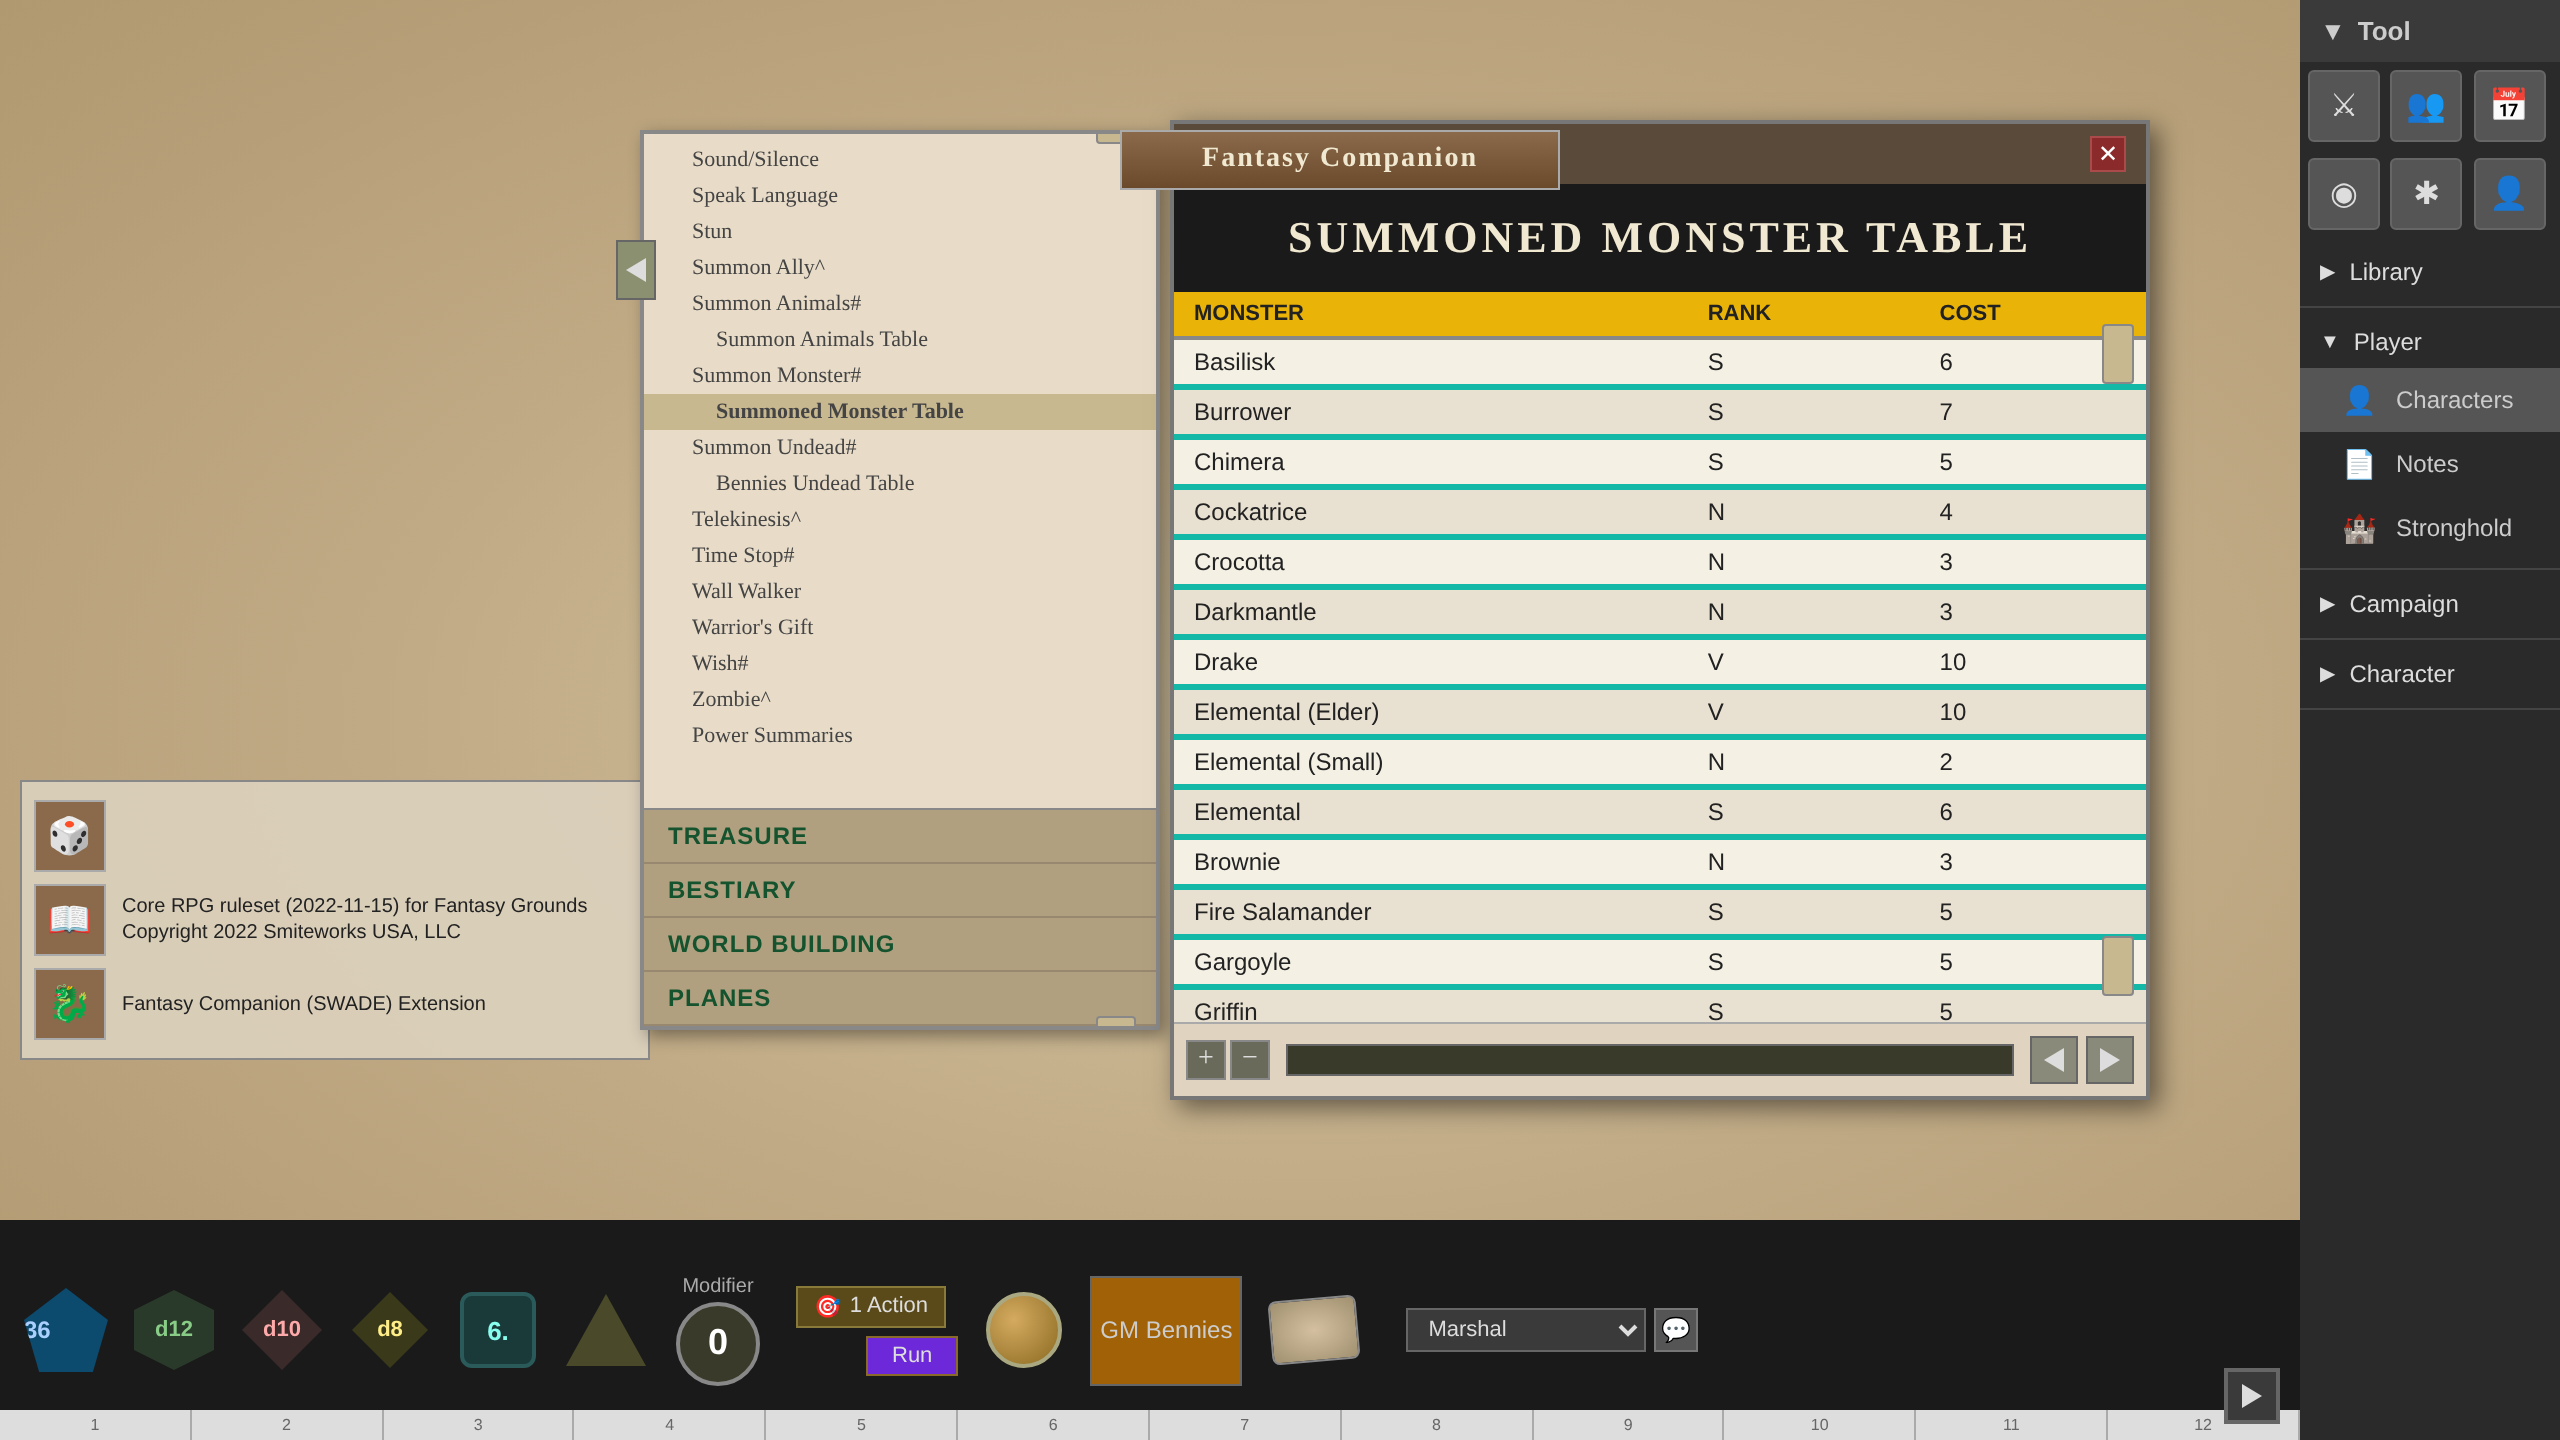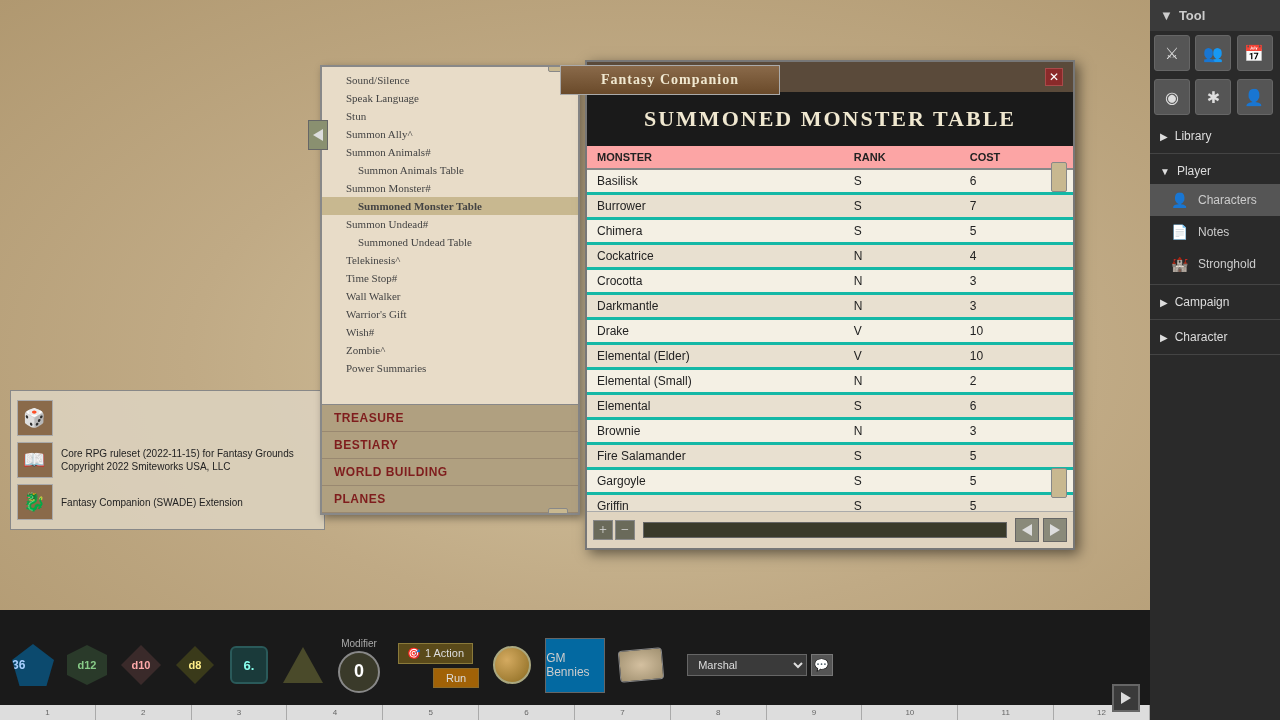--- a/index.html
+++ b/index.html
@@ -143,21 +143,21 @@
     }
 
     .category-bar {
       background: #b0a080;
       border-top: 1px solid #888;
     }
 
     .category-item {
       padding: 6px 12px;
       font-size: 12px;
-      color: #7f1d1d;
+      color: #14532d;
       font-weight: bold;
       cursor: pointer;
       font-family: Arial, sans-serif;
       letter-spacing: 0.5px;
       text-transform: uppercase;
       border-bottom: 1px solid #998870;
     }
 
     
     .panel-arrow {
@@ -245,21 +245,21 @@
     }
 
     .data-table {
       width: 100%;
       border-collapse: collapse;
       font-size: 12px;
       font-family: Arial, sans-serif;
     }
 
     .data-table th {
-      background: #fca5a5;
+      background: #eab308;
       padding: 5px 10px;
       text-align: left;
       font-weight: bold;
       border-bottom: 2px solid #888;
       font-size: 11px;
       color: #222;
     }
 
     .data-table td {
       padding: 4px 10px;
@@ -426,41 +426,41 @@
       color: #ddd;
       padding: 3px 8px;
       font-size: 11px;
       font-family: Arial, sans-serif;
       display: flex;
       align-items: center;
       gap: 4px;
     }
 
     .run-btn {
-      background: #a16207;
+      background: #6d28d9;
       border: 1px solid #8a6a2a;
       color: #ddd;
       padding: 3px 12px;
       font-size: 11px;
       font-family: Arial, sans-serif;
       cursor: pointer;
       margin-left: 41px;
     }
 
     .bennies-section {
       display: flex;
       flex-direction: column;
       align-items: center;
       margin-left: 6px;
     }
 
     .bennies-box {
-      width: 60px;
+      width: 76px;
       height: 55px;
-      background: #0369a1;
+      background: #a16207;
       border: 1px solid #666;
       display: flex;
       flex-direction: column;
       align-items: center;
       justify-content: center;
       color: #ccc;
       font-size: 12px;
       font-family: Arial, sans-serif;
     }
 
@@ -697,21 +697,21 @@
   <div class="spell-list">
     <div class="spell-item indented">Sound/Silence</div>
     <div class="spell-item indented">Speak Language</div>
     <div class="spell-item indented">Stun</div>
     <div class="spell-item indented">Summon Ally^</div>
     <div class="spell-item indented">Summon Animals#</div>
     <div class="spell-item sub-indented">Summon Animals Table</div>
     <div class="spell-item indented">Summon Monster#</div>
     <div class="spell-item sub-indented" style="background:#c8b890; font-weight:bold;">Summoned Monster Table</div>
     <div class="spell-item indented">Summon Undead#</div>
-    <div class="spell-item sub-indented">Summoned Undead Table</div>
+    <div class="spell-item sub-indented">Bennies Undead Table</div>
     <div class="spell-item indented">Telekinesis^</div>
     <div class="spell-item indented">Time Stop#</div>
     <div class="spell-item indented">Wall Walker</div>
     <div class="spell-item indented">Warrior's Gift</div>
     <div class="spell-item indented">Wish#</div>
     <div class="spell-item indented">Zombie^</div>
     <div class="spell-item indented">Power Summaries</div>
   </div>
   <div class="category-bar">
     <div class="category-item">TREASURE</div>

